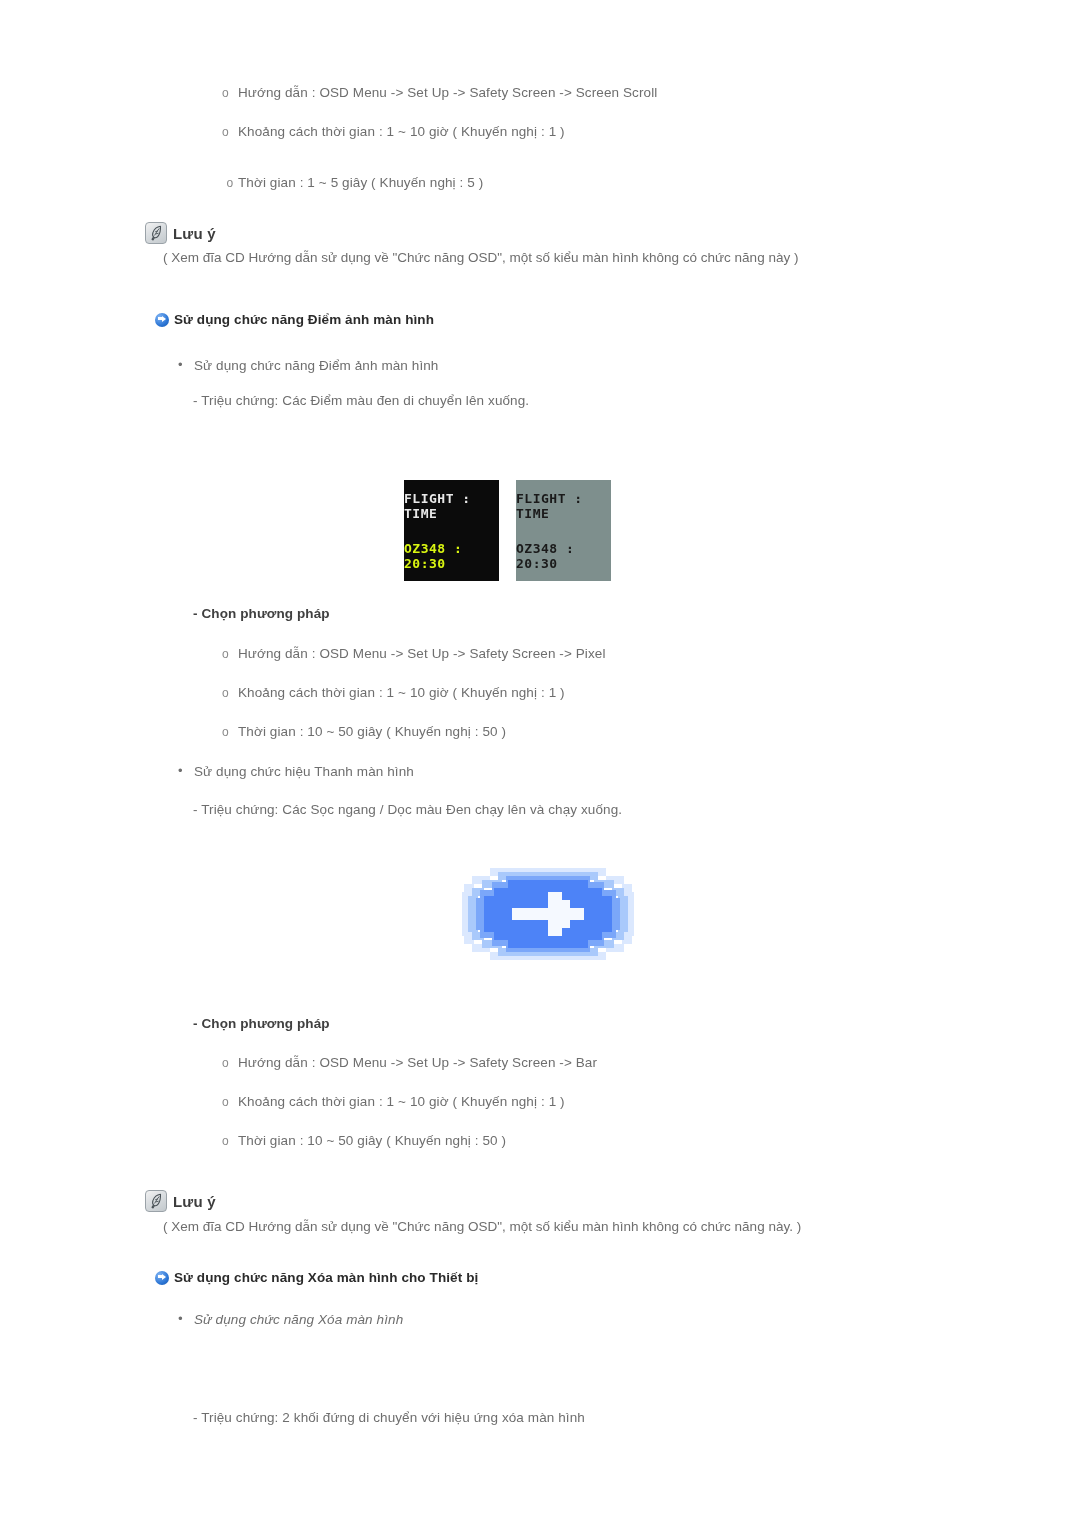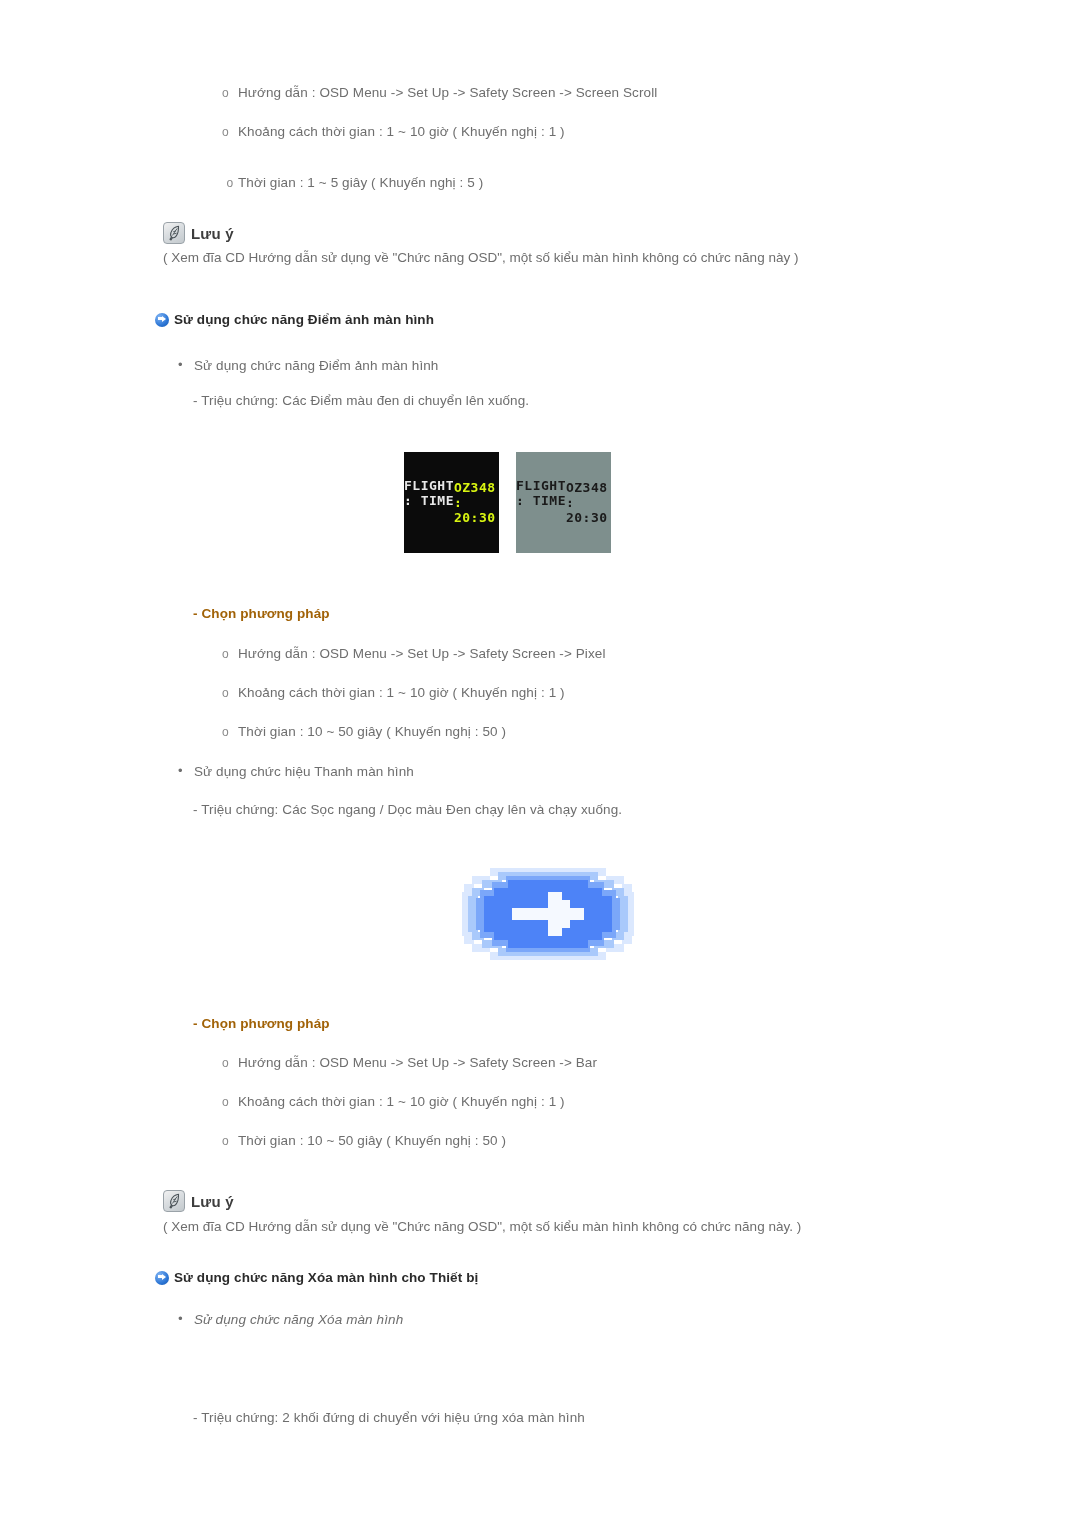--- a/index.html
+++ b/index.html
@@ -59,28 +59,28 @@
 
   
   .dash {
     left: 193px;
   }
 
   
   .subhead {
     left: 193px;
     font-weight: bold;
-    color: #a16207;
+    color: #404040;
     font-size: 13.5px;
   }
 
   
   .note-title {
     position: absolute;
-    left: 163px;
+    left: 145px;
     display: flex;
     align-items: center;
     gap: 6px;
   }
   .note-icon {
     width: 22px;
     height: 22px;
     border-radius: 4px;
     background: linear-gradient(150deg, #f2f2f2 0%, #d9dde0 45%, #c3c9cd 100%);
     border: 1px solid #9aa2a8;
@@ -139,26 +139,27 @@
     color: #2b2b2b;
     letter-spacing: 0.1px;
     white-space: nowrap;
   }
 
   
   .flight-panel {
     position: absolute;
     box-sizing: border-box;
     display: flex;
-    flex-direction: row;
+    flex-direction: column;
     align-items: center;
     justify-content: center;
     font-family: "DejaVu Sans Mono", "Liberation Mono", monospace;
     font-weight: bold;
     letter-spacing: 0.5px;
+    margin-top: 28px;
   }
   .flight-panel .line1 { font-size: 13px; margin-bottom: 20px; }
   .flight-panel .line2 { font-size: 13px; }
   .panel-dark {
     left: 404px; top: 452px;
     width: 95px; height: 101px;
     background: #0b0b0b;
   }
   .panel-dark .line1 { color: #e8e8e8; }
   .panel-dark .line2 { color: #d9f511; }

